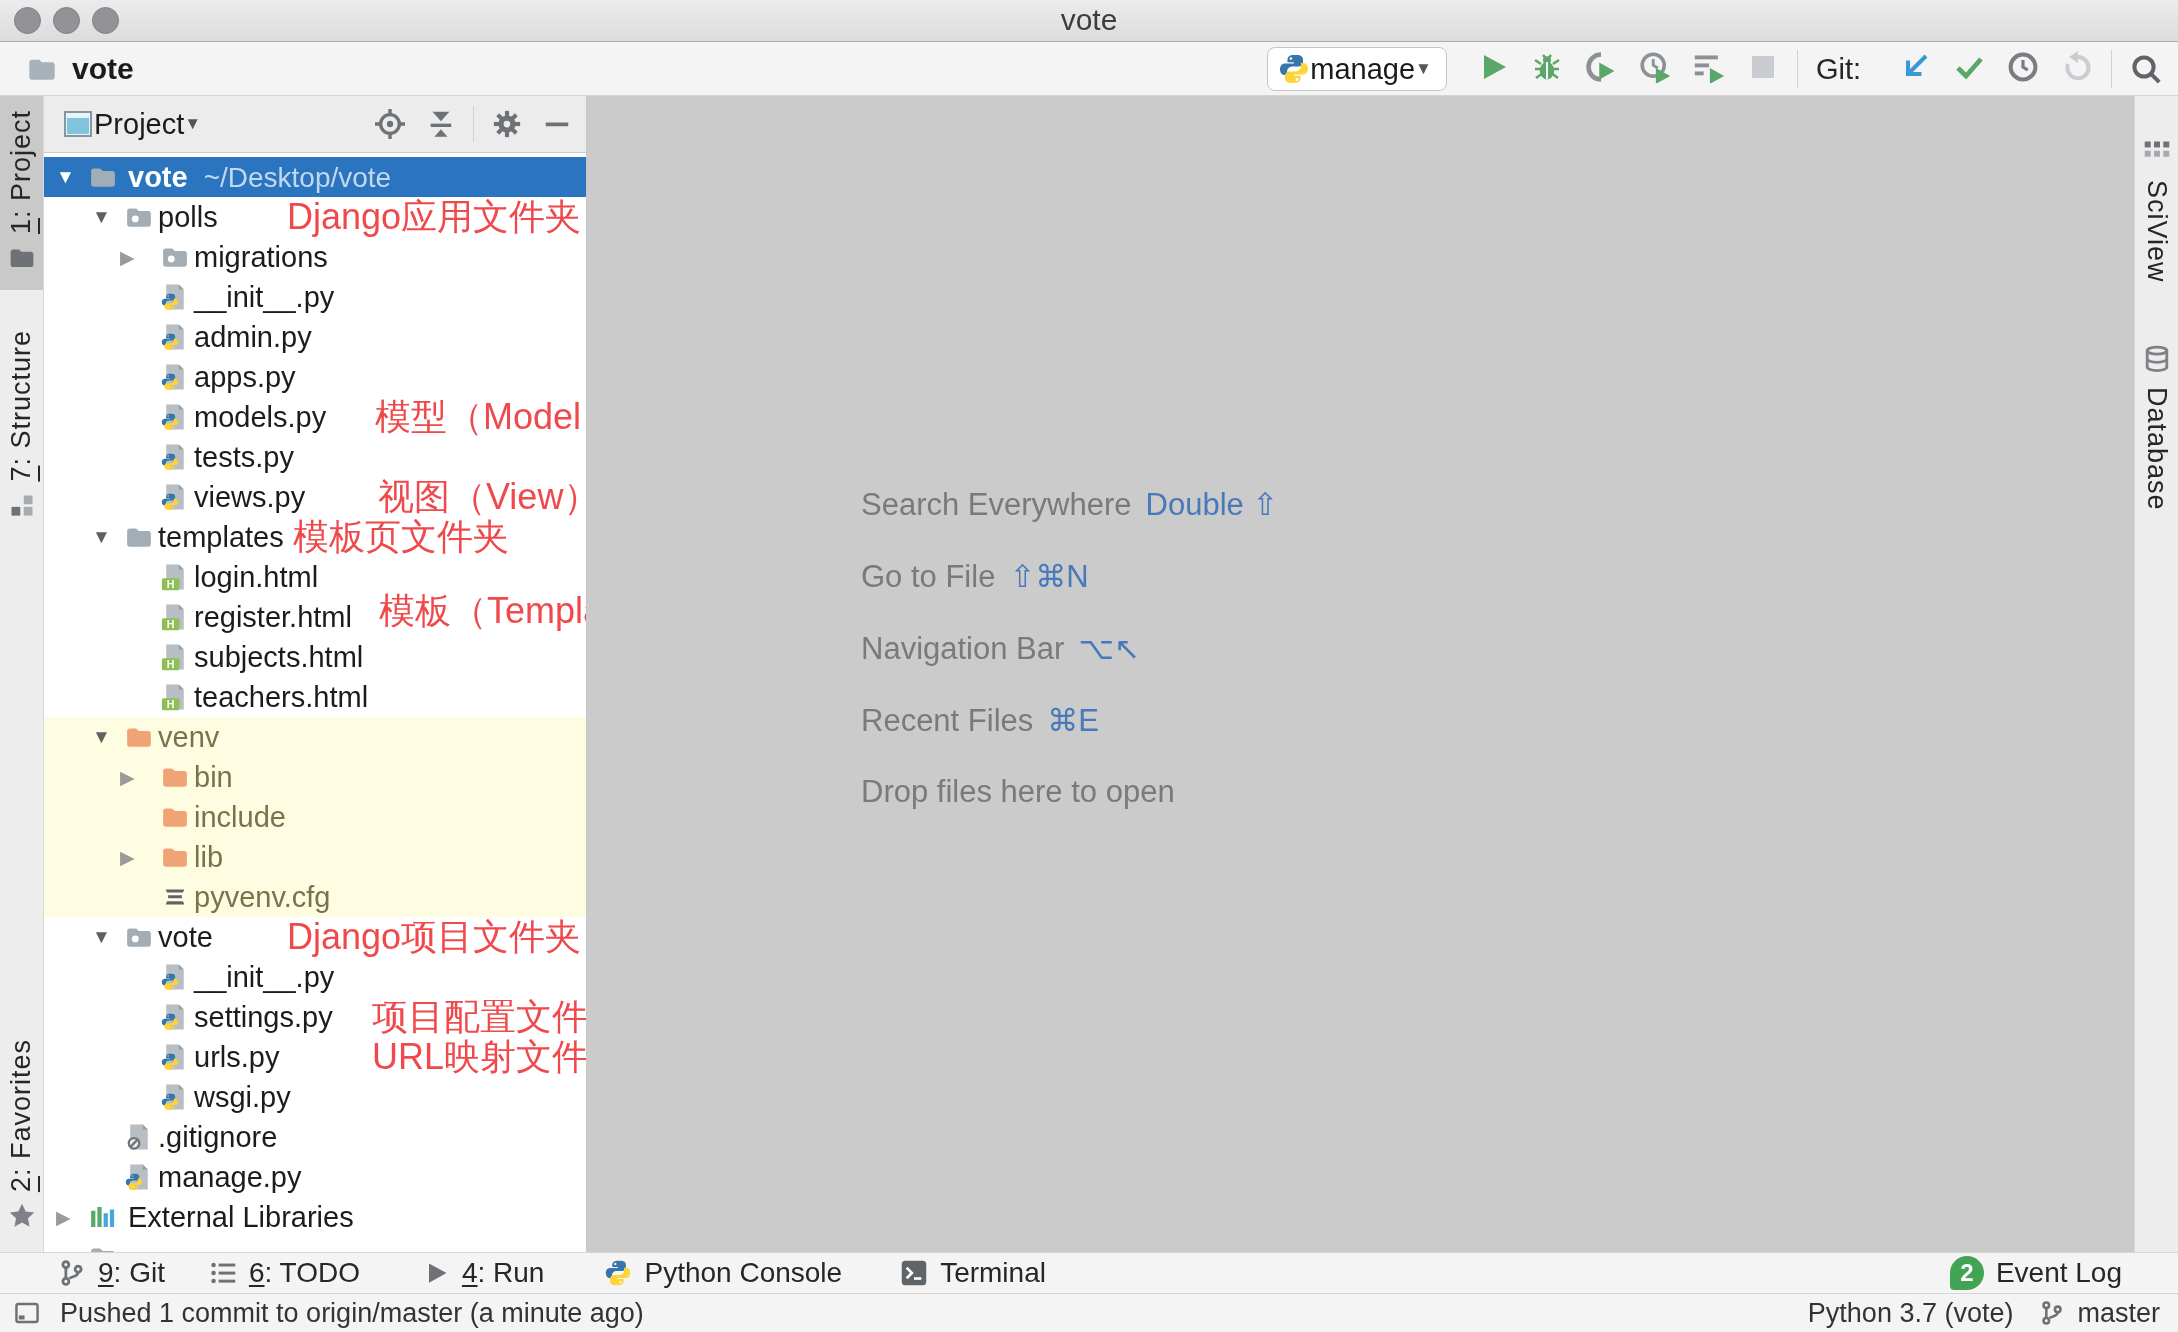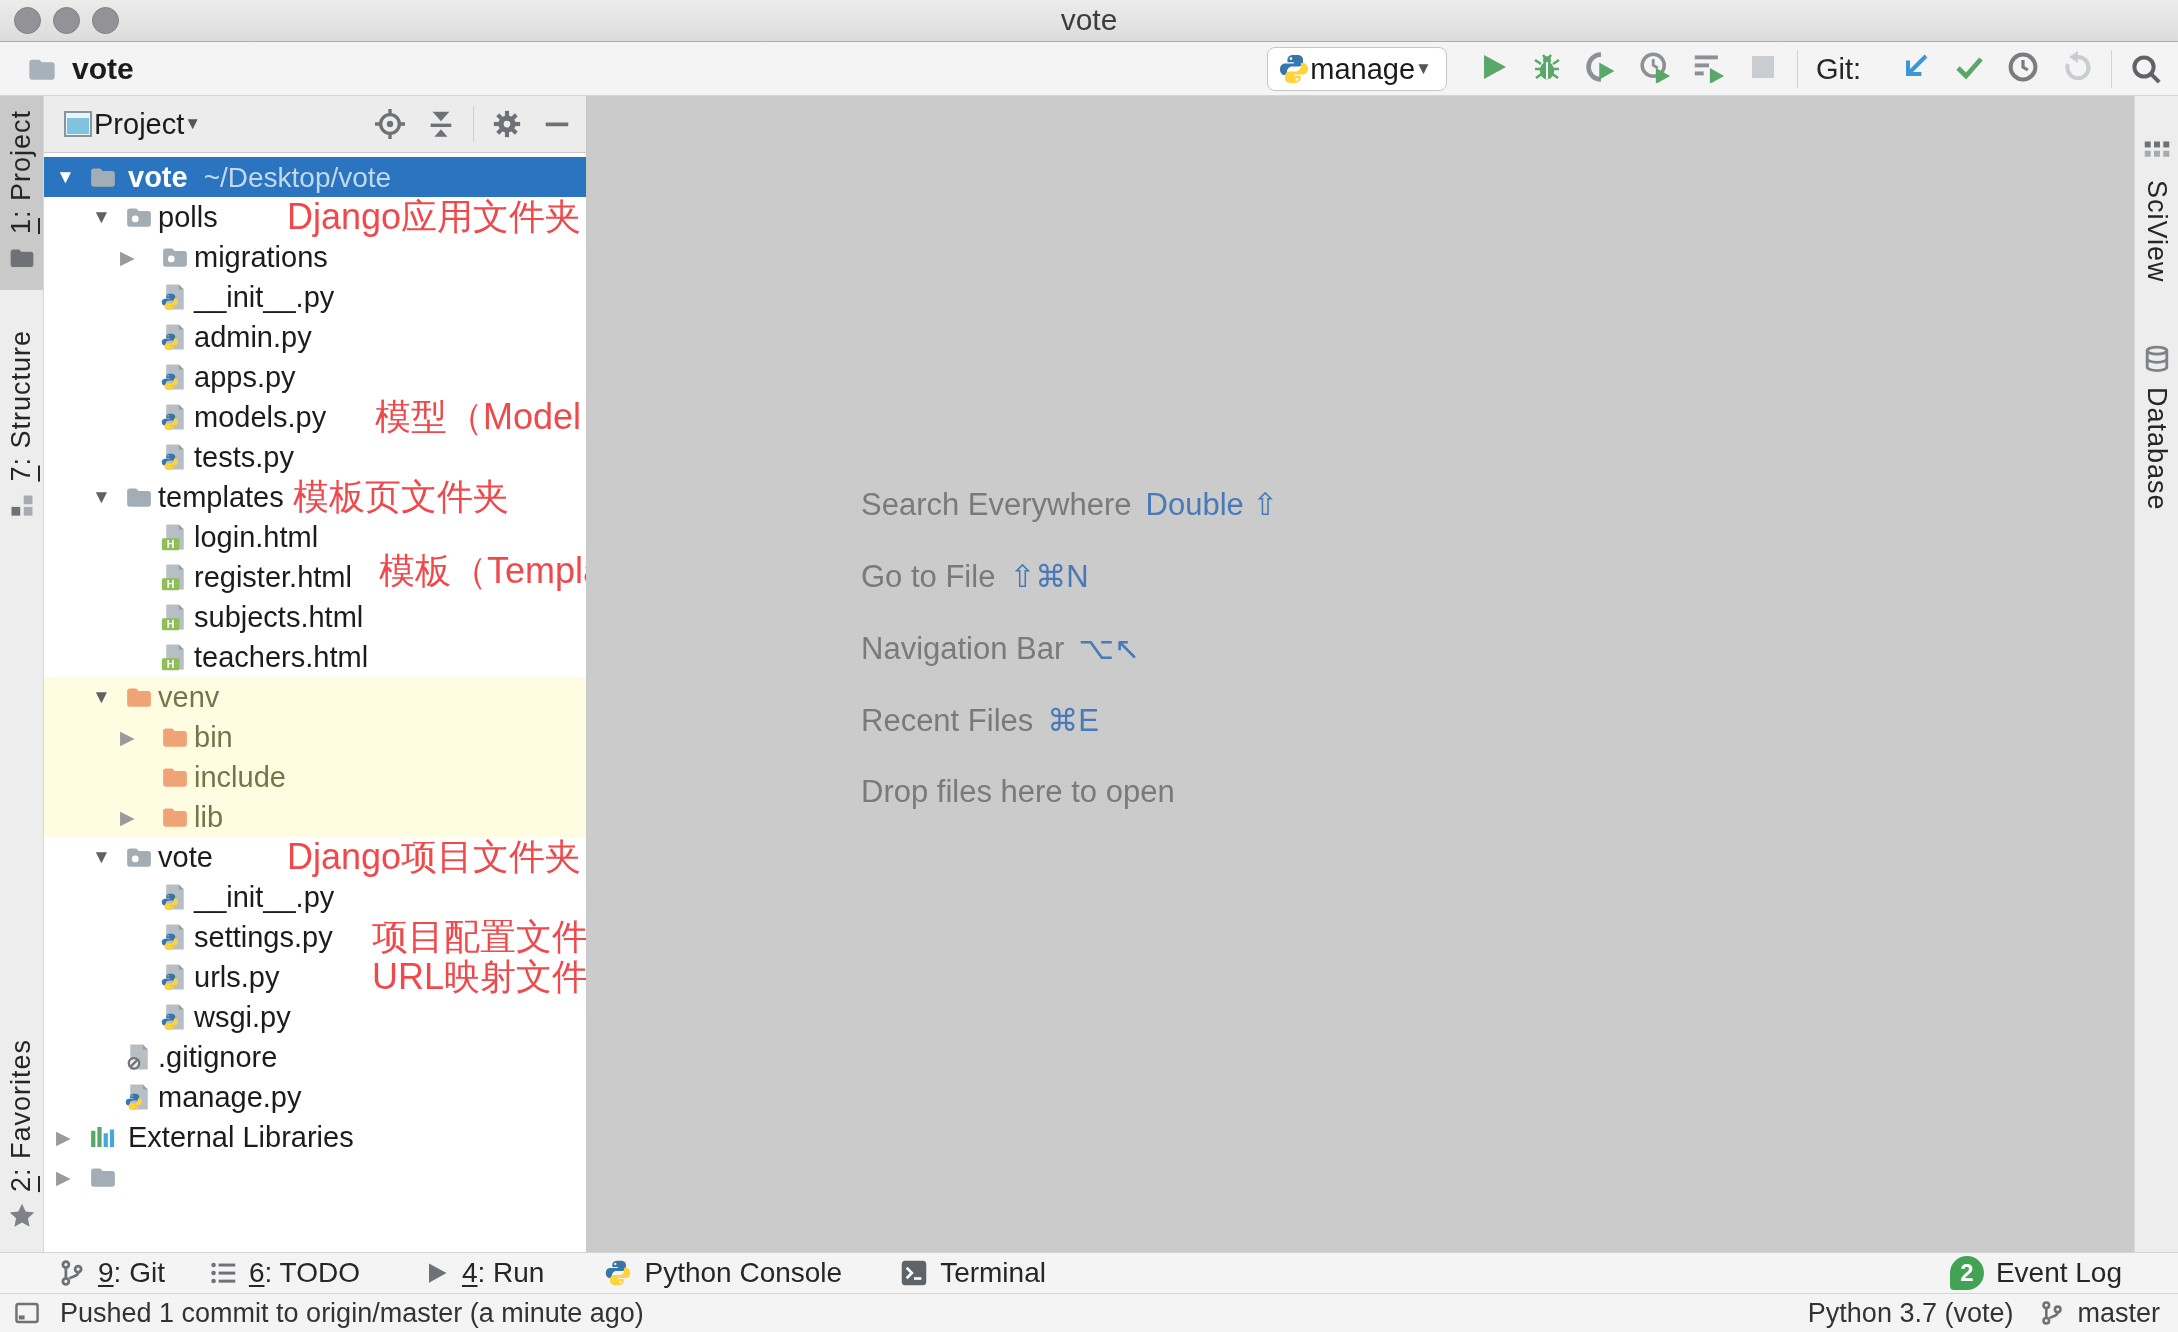--- a/index.html
+++ b/index.html
@@ -354,20 +354,32 @@
                 <path d="M5 2h10l4 4v16H5z" fill="#B7BEC4"></path>
                 <path d="M15 2l4 4h-4z" fill="#98A0A7"></path>
                 <g transform="translate(0.5,8.5) scale(0.62)">
                   <path d="M11.7 1.5c-2.9 0-4.6 1.3-4.6 3.5v1.9h4.8v.9H5.3c-2.2 0-3.8 1.7-3.8 4.3s1.5 4.4 3.7 4.4h1.6v-2.5c0-2.1 1.8-3.8 4-3.8h4.6c1.9 0 3.4-1.5 3.4-3.4V5c0-2.2-1.9-3.5-4.2-3.5zm-2 1.7a1 1 0 110 2 1 1 0 010-2z" fill="#3776AB"></path>
                   <path d="M12.3 22.5c2.9 0 4.6-1.3 4.6-3.5v-1.9h-4.8v-.9h6.6c2.2 0 3.8-1.7 3.8-4.3s-1.5-4.4-3.7-4.4h-1.6V10c0 2.1-1.8 3.8-4 3.8H8.6c-1.9 0-3.4 1.5-3.4 3.4v1.8c0 2.2 1.9 3.5 4.2 3.5zm2-1.7a1 1 0 110-2 1 1 0 010 2z" fill="#FFD43B"></path>
                 </g>
               </svg></span>
             <span class="tlabel" style="left: 150px;">tests.py</span>
           </div>
           <div class="trow">
+            <span class="ticon" style="left: 116px;"><svg viewBox="0 0 24 24">
+                <path d="M5 2h10l4 4v16H5z" fill="#B7BEC4"></path>
+                <path d="M15 2l4 4h-4z" fill="#98A0A7"></path>
+                <g transform="translate(0.5,8.5) scale(0.62)">
+                  <path d="M11.7 1.5c-2.9 0-4.6 1.3-4.6 3.5v1.9h4.8v.9H5.3c-2.2 0-3.8 1.7-3.8 4.3s1.5 4.4 3.7 4.4h1.6v-2.5c0-2.1 1.8-3.8 4-3.8h4.6c1.9 0 3.4-1.5 3.4-3.4V5c0-2.2-1.9-3.5-4.2-3.5zm-2 1.7a1 1 0 110 2 1 1 0 010-2z" fill="#3776AB"></path>
+                  <path d="M12.3 22.5c2.9 0 4.6-1.3 4.6-3.5v-1.9h-4.8v-.9h6.6c2.2 0 3.8-1.7 3.8-4.3s-1.5-4.4-3.7-4.4h-1.6V10c0 2.1-1.8 3.8-4 3.8H8.6c-1.9 0-3.4 1.5-3.4 3.4v1.8c0 2.2 1.9 3.5 4.2 3.5zm2-1.7a1 1 0 110-2 1 1 0 010 2z" fill="#FFD43B"></path>
+                </g>
+              </svg></span>
+            <span class="tlabel" style="left: 150px;">views.py</span>
+            <span class="ann" style="left: 334px;">视图（View）</span>
+          </div>
+          <div class="trow">
             <span class="arrow" style="left: 48px;">▼</span>
             <span class="ticon" style="left: 80px;"><svg viewBox="0 0 24 24">
                 <path d="M2.5 7.2c0-1.1.9-2 2-2h5.3l2 2h7.7c1.1 0 2 .9 2 2v8.6c0 1.1-.9 2-2 2h-15c-1.1 0-2-.9-2-2z" fill="#A3ADB6"></path>
               </svg></span>
             <span class="tlabel" style="left: 114px;">templates</span>
             <span class="ann" style="left: 249px;">模板页文件夹</span>
           </div>
           <div class="trow">
             <span class="ticon" style="left: 116px;"><svg viewBox="0 0 24 24">
                 <path d="M5 2h10l4 4v16H5z" fill="#B7BEC4"></path>
@@ -424,20 +436,30 @@
                 <path d="M2.5 7.2c0-1.1.9-2 2-2h5.3l2 2h7.7c1.1 0 2 .9 2 2v8.6c0 1.1-.9 2-2 2h-15c-1.1 0-2-.9-2-2z" fill="#F0A475"></path>
               </svg></span>
             <span class="tlabel" style="left: 150px;">include</span>
           </div>
           <div class="trow excluded">
             <span class="arrow closed" style="left: 76px;">▶</span>
             <span class="ticon" style="left: 116px;"><svg viewBox="0 0 24 24">
                 <path d="M2.5 7.2c0-1.1.9-2 2-2h5.3l2 2h7.7c1.1 0 2 .9 2 2v8.6c0 1.1-.9 2-2 2h-15c-1.1 0-2-.9-2-2z" fill="#F0A475"></path>
               </svg></span>
             <span class="tlabel" style="left: 150px;">lib</span>
+          </div>
+          <div class="trow excluded">
+            <span class="ticon" style="left: 116px;"><svg viewBox="0 0 24 24">
+                <g fill="#5F6368">
+                  <path d="M4.5 6h15l-1.2 2.4H5.7z"></path>
+                  <rect x="6.5" y="10.6" width="11" height="2.4"></rect>
+                  <path d="M5.7 15.4h12.6L19.5 18h-15z"></path>
+                </g>
+              </svg></span>
+            <span class="tlabel" style="left: 150px;">pyvenv.cfg</span>
           </div>
           <div class="trow">
             <span class="arrow" style="left: 48px;">▼</span>
             <span class="ticon" style="left: 80px;"><svg viewBox="0 0 24 24">
                 <path d="M2.5 7.2c0-1.1.9-2 2-2h5.3l2 2h7.7c1.1 0 2 .9 2 2v8.6c0 1.1-.9 2-2 2h-15c-1.1 0-2-.9-2-2z" fill="#A3ADB6"></path>
                 <circle cx="9" cy="13.5" r="2.7" fill="#FFF"></circle>
               </svg></span>
             <span class="tlabel" style="left: 114px;">vote</span>
             <span class="ann" style="left: 243px;">Django项目文件夹</span>
           </div>

